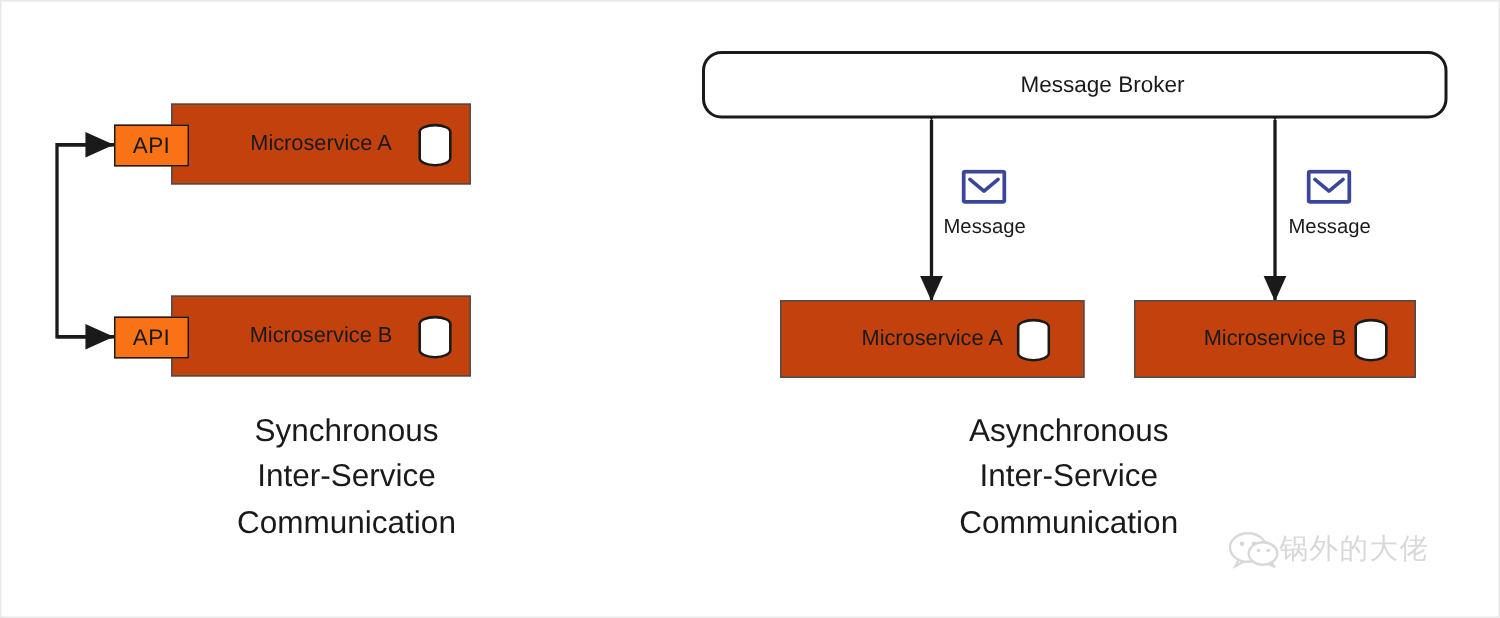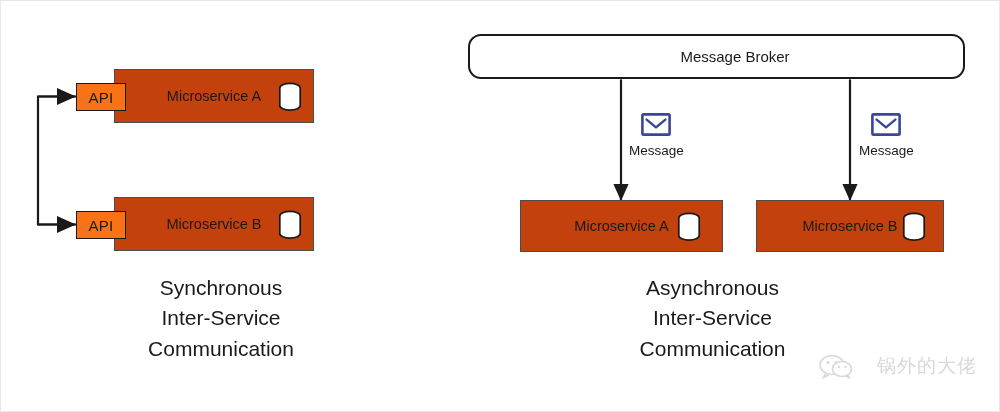--- a/index.html
+++ b/index.html
@@ -100,21 +100,21 @@
     font-size: 21px;
     line-height: 1.45;
     color: #1a1a1a;
     white-space: pre-line;
   }
   
   .watermark {
     position: absolute;
     display: flex;
     align-items: center;
-    gap: 24px;
+    gap: 0;
     opacity: .38;
   }
   .wm-text {
     font-size: 19px;
     color: #9a9a9a;
     letter-spacing: 1px;
     font-family: "DejaVu Sans", sans-serif;
   }
 </style>
 </head>
@@ -166,21 +166,21 @@
     <span class="box-label">Microservice B</span>
     <svg class="db-icon" style="left:163px; top:12px;" viewBox="0 0 24 30">
       <ellipse cx="12" cy="6" rx="10.2" ry="4.6" fill="#fff" stroke="#1a1a1a" stroke-width="1.7"></ellipse>
       <path d="M1.8,6 L1.8,23.5 A10.2,4.6 0 0 0 22.2,23.5 L22.2,6" fill="#fff" stroke="#1a1a1a" stroke-width="1.7"></path>
     </svg>
   </div>
   <div class="api-box" style="left:75px; top:210px; width:50px; height:28px;">
     <span class="api-label">API</span>
   </div>
 
-  <div class="caption" style="left:95px; top:272px; width:250px;">Synchronous
+  <div class="caption" style="left:105px; top:272px; width:250px;">Synchronous
 Inter-Service
 Communication</div>
 
   <div class="broker" style="left:467px; top:33px; width:497px; height:45px;">
     <span class="broker-label">Message Broker</span>
   </div>
 
   <div class="msg-group" style="left:628px; top:112px;">
     <svg class="env-icon" viewBox="0 0 30 23">
       <rect x="1.4" y="1.4" width="27.2" height="20.2" rx="1.2" fill="#ffffff" stroke="#3b4599" stroke-width="2.6"></rect>

